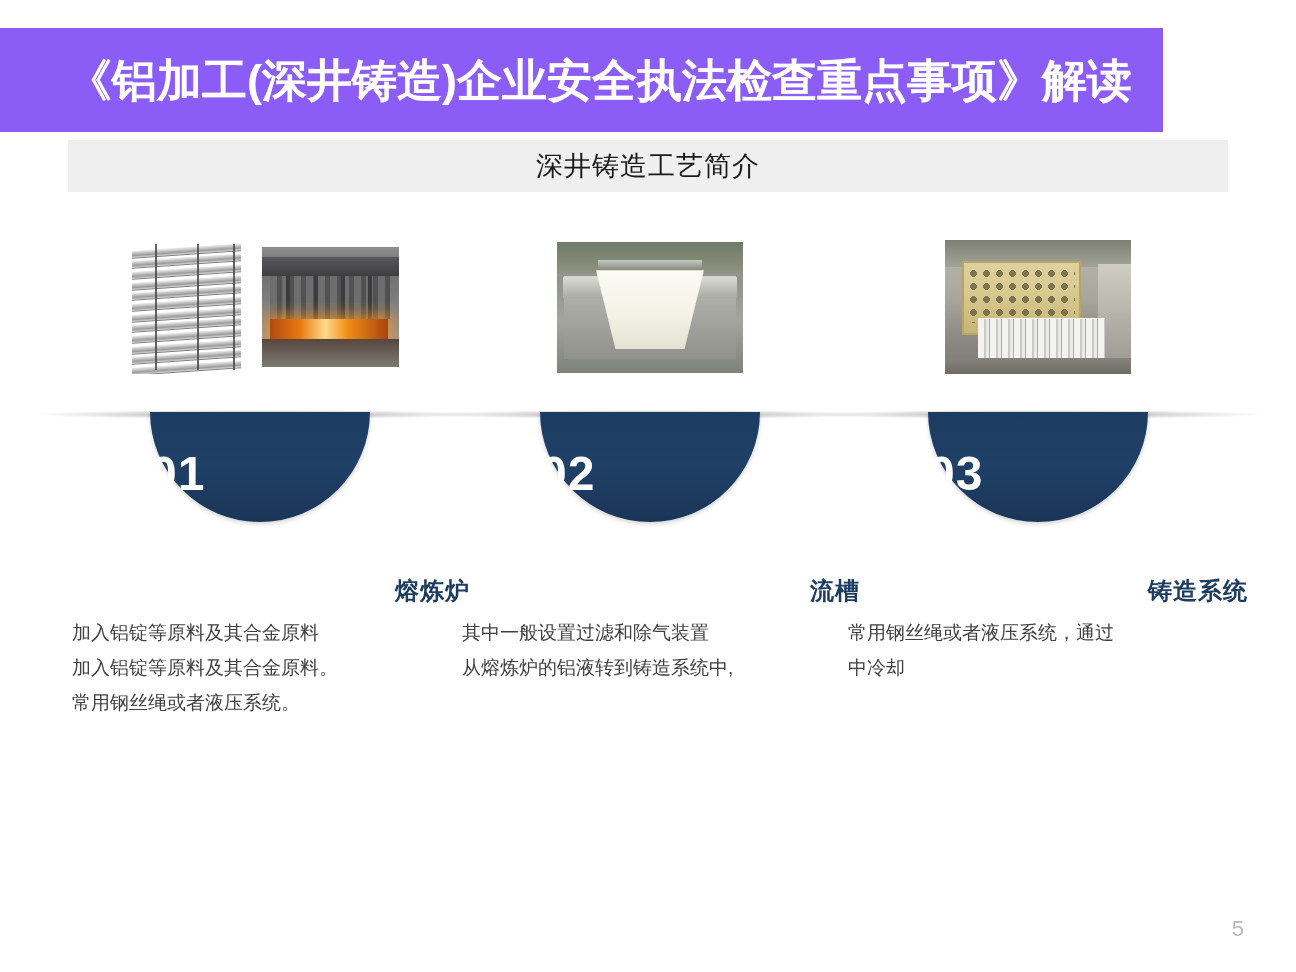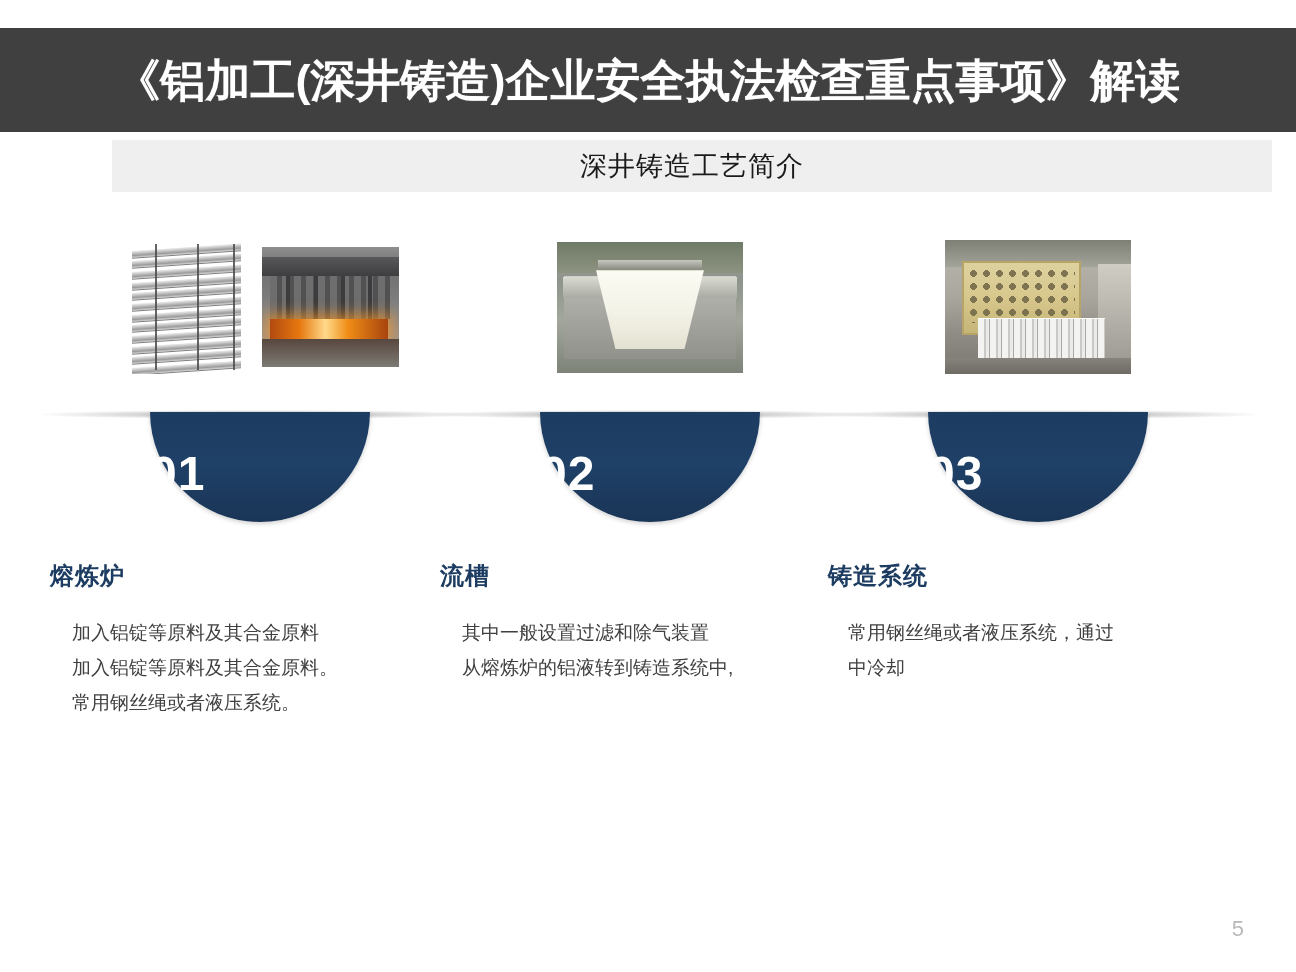--- a/index.html
+++ b/index.html
@@ -6,39 +6,39 @@
   body{
     width:1296px;height:972px;
     background:#ffffff;
     font-family:"Liberation Sans","DejaVu Sans",sans-serif;
     overflow:hidden;position:relative;
   }
   .slide{position:absolute;inset:0;background:#fff;}
 
   
   .title-band{
-    position:absolute;left:0;top:28px;width:1296px;height:104px;
-    background:#404040;
-    display:flex;align-items:center;justify-content:center;
+    position:absolute;left:0;top:28px;width:1127px;height:104px;
+    background:#8b5cf6;
+    display:flex;align-items:center;justify-content:center;padding-left:36px;
   }
   .title-band .title-text{
     color:#ffffff;
     font-size:45px;
     font-weight:bold;
     letter-spacing:0px;
     white-space:nowrap;
     line-height:1;
     text-shadow:0 0 1px rgba(255,255,255,.35);
   }
 
   
   .subtitle-bar{
     position:absolute;left:68px;top:140px;width:1160px;height:52px;
     background:#efefef;
-    display:flex;align-items:center;justify-content:center;margin-left:44px;
+    display:flex;align-items:center;justify-content:center;
   }
   .subtitle-bar .subtitle-text{
     color:#1a1a1a;font-size:27px;font-weight:400;letter-spacing:1px;
   }
 
   
   .columns{position:absolute;left:0;top:210px;width:1296px;height:620px;}
   .col{position:absolute;top:0;width:420px;}
   .col-1{left:50px;}
   .col-2{left:440px;}
@@ -168,22 +168,22 @@
     display:flex;align-items:center;justify-content:flex-start;
     box-shadow:0 2px 4px rgba(0,0,0,.18);
   }
   .badge .num{
     color:#ffffff;font-size:48px;font-weight:bold;letter-spacing:1px;
     transform:translateY(6px);
   }
 
   
   .col-heading{
-    position:absolute;top:350px;left:0;width:420px;
-    text-align:left;color:#1d3c61;font-size:24px;font-weight:bold;
+    position:absolute;top:365px;left:0;width:420px;
+    text-align:right;color:#1d3c61;font-size:24px;font-weight:bold;
     letter-spacing:1px;
   }
   .col-body{
     position:absolute;top:405px;width:420px;
     color:#404040;font-size:19px;line-height:35px;
   }
   .col-1 .col-body{left:22px;}
   .col-2 .col-body{left:22px;}
   .col-3 .col-body{left:20px;}
   .col-body div{white-space:nowrap;}

